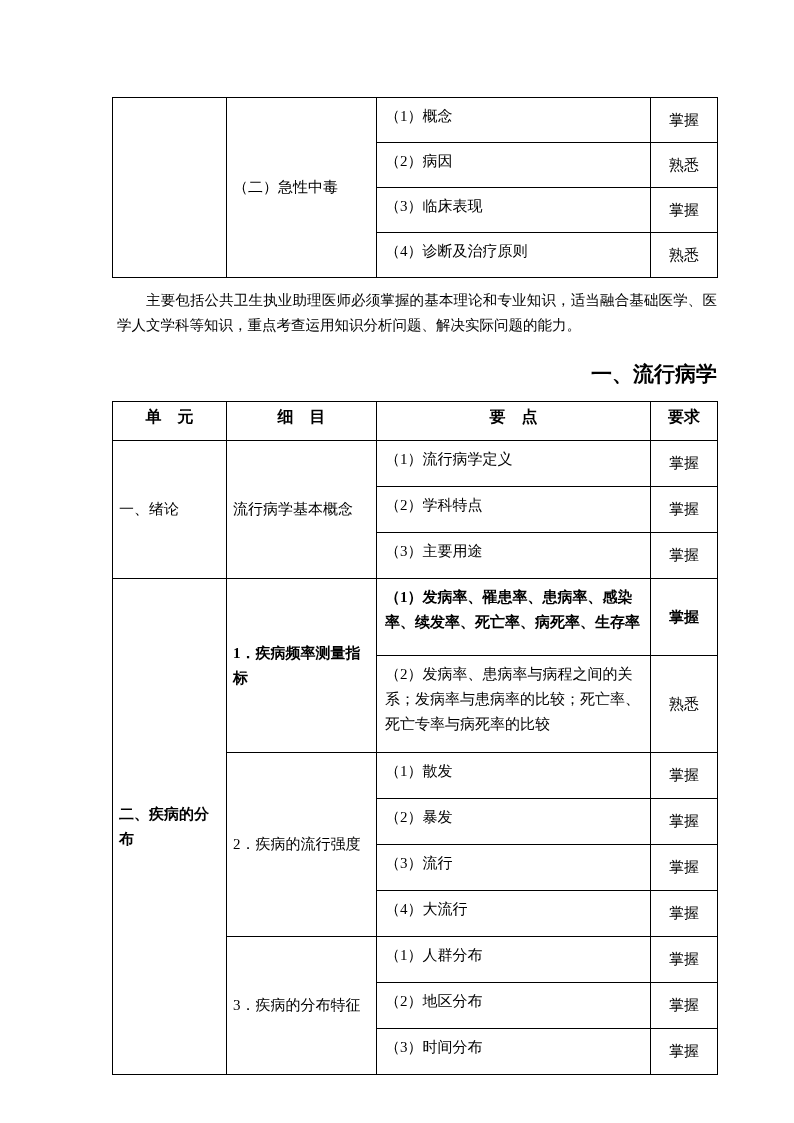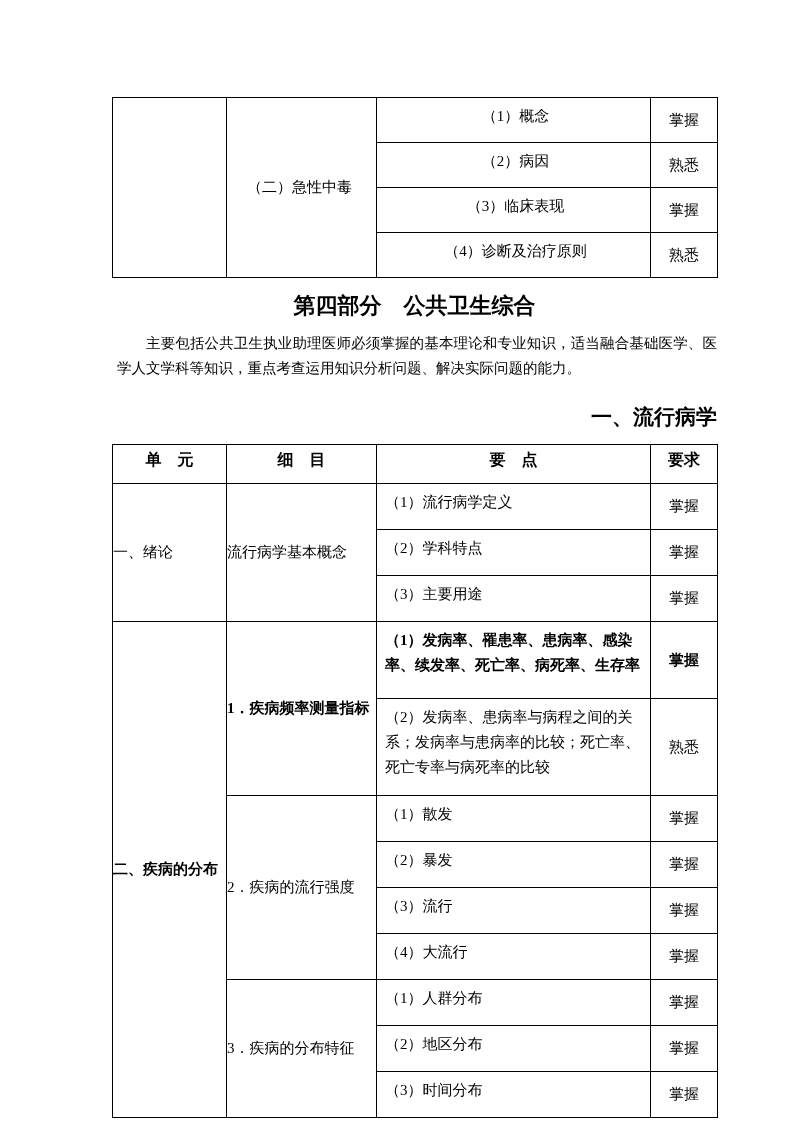--- a/index.html
+++ b/index.html
@@ -29,38 +29,38 @@
     word-break: break-all;
   }
   .tbl-top { margin-top: 97px; }
   .tbl-main { margin-top: 13px; }
 
   col.c-unit { width: 114px; }
   col.c-item { width: 150px; }
   col.c-point { width: 274px; }
   col.c-req { width: 67px; }
 
-  tr.h36 > td { height: 36px; text-align: center; }
+  tr.h36 > td { height: 36px; }
   tr.h33 > th { height: 33px; }
   tr.h37 > td { height: 37px; }
   tr.h68 > td { height: 68px; font-weight: bold; }
   tr.h88 > td { height: 88px; }
 
   th.hdr {
     font-weight: bold;
     text-align: center;
     vertical-align: top;
     padding-top: 4px;
     font-size: 16px;
     line-height: 22px;
   }
   td.unit-cell, td.item-cell {
     vertical-align: middle;
     text-align: left;
-    padding: 2px 4px 2px 0;
+    padding: 2px 4px 2px 6px;
     line-height: 25px;
   }
   td.point-cell {
     vertical-align: top;
     text-align: left;
     padding: 6px 4px 2px 8px;
     line-height: 25px;
   }
   td.req-cell {
     vertical-align: middle;
@@ -130,21 +130,20 @@
           <td class="point-cell">（3）临床表现</td>
           <td class="req-cell">掌握</td>
         </tr>
         <tr class="h36">
           <td class="point-cell">（4）诊断及治疗原则</td>
           <td class="req-cell">熟悉</td>
         </tr>
       </tbody>
     </table>
 
-    <h1 class="part-heading">第四部分　公共卫生综合</h1>
 
     <p class="intro">主要包括公共卫生执业助理医师必须掌握的基本理论和专业知识，适当融合基础医学、医学人文学科等知识，重点考查运用知识分析问题、解决实际问题的能力。</p>
 
     <h2 class="section-heading">一、流行病学</h2>
 
     <table class="tbl tbl-main">
       <colgroup>
           <col class="c-unit">
           <col class="c-item">
           <col class="c-point">

